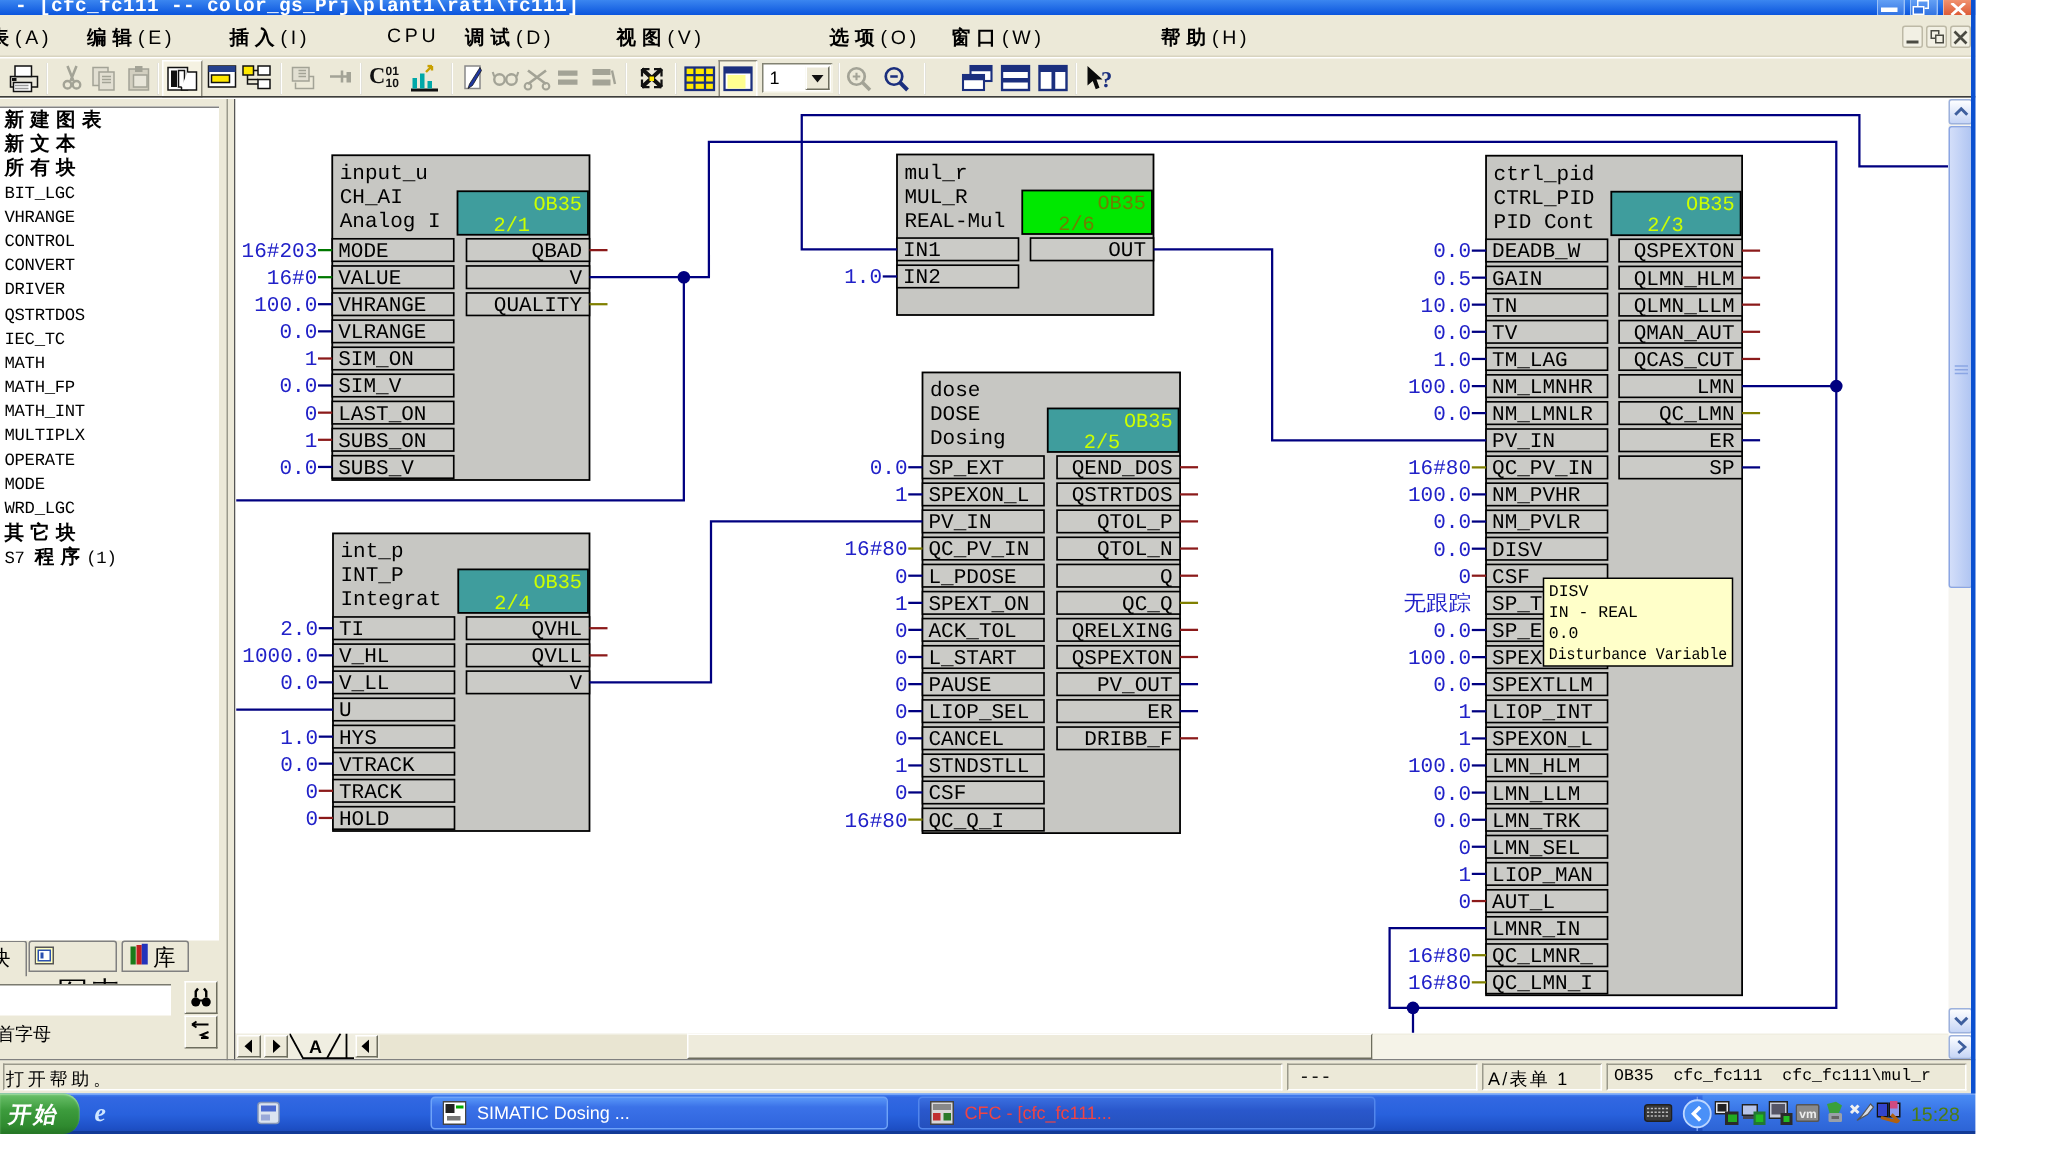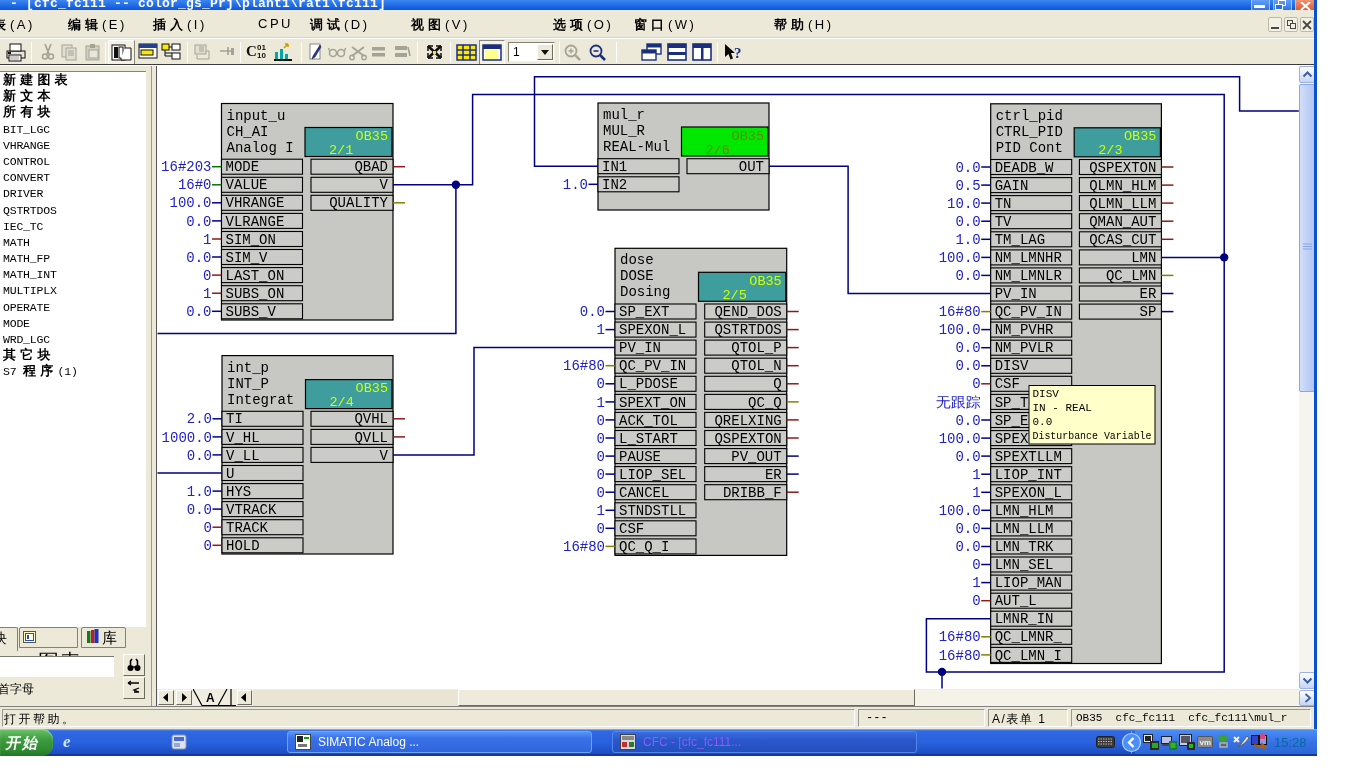--- a/index.html
+++ b/index.html
@@ -22,21 +22,21 @@
   <div class="abs" style="left:1295px;top:0;width:20px;height:13px;background:linear-gradient(#f0926f,#d9512b);border:1px solid #f4b49a;border-top:none;border-radius:0 0 3px 3px"></div>
   <div class="abs" style="left:1254px;top:5px;width:11px;height:3px;background:#fff"></div>
   <div class="abs" style="left:1278px;top:0px;width:8px;height:6px;border:1.5px solid #fff"></div>
   <div class="abs" style="left:1275px;top:4px;width:8px;height:6px;border:1.5px solid #fff;background:#2e6fe0"></div>
   <svg class="abs" style="left:1300px;top:2px" width="11" height="9">
       <path d="M1,0 L10,8 M10,0 L1,8" stroke="#fff" stroke-width="2"></path>
     </svg>
 </div>
 <div id="menubar" class="abs">
     <div class="menuitem" style="left:-7px"><span class="mk">表</span>(A)</div>
-<div class="menuitem" style="left:68px"><span class="mk">编辑</span>(E)</div>
+<div class="menuitem" style="left:58px"><span class="mk">编辑</span>(E)</div>
 <div class="menuitem" style="left:153px"><span class="mk">插入</span>(I)</div>
 <div class="menuitem" style="left:258px">CPU</div>
 <div class="menuitem" style="left:310px"><span class="mk">调试</span>(D)</div>
 <div class="menuitem" style="left:411px"><span class="mk">视图</span>(V)</div>
 <div class="menuitem" style="left:553px"><span class="mk">选项</span>(O)</div>
 <div class="menuitem" style="left:634px"><span class="mk">窗口</span>(W)</div>
 <div class="menuitem" style="left:774px"><span class="mk">帮助</span>(H)</div>
 <div class="abs" style="left:1268px;top:7px;width:14px;height:15px;background:#f2f0e4;border:1px solid #bdb9a6;border-radius:2px"></div>
 <div class="abs" style="left:1283.5px;top:7px;width:14px;height:15px;background:#f2f0e4;border:1px solid #bdb9a6;border-radius:2px"></div>
 <div class="abs" style="left:1299.5px;top:7px;width:14px;height:15px;background:#f2f0e4;border:1px solid #bdb9a6;border-radius:2px"></div>
@@ -675,29 +675,29 @@
     <rect x="3" y="3" width="10" height="4" fill="#4a6ad0"></rect>
     <rect x="3" y="9" width="6" height="4" fill="#98a8d8"></rect>
   </svg>
 <div class="abs" style="left:287px;top:731px;width:305px;height:22px;background:linear-gradient(#5795f7,#3b72e8 30%,#2f64dd);border:1px solid #6fa3f8;border-radius:3px"></div>
 <svg class="abs" style="left:295px;top:734px" width="16" height="16">
     <rect x="0.5" y="0.5" width="15" height="15" fill="#fff" stroke="#444"></rect>
     <rect x="2" y="2" width="6" height="6" fill="#222"></rect>
     <rect x="9" y="3" width="5" height="2" fill="#0a0"></rect>
     <rect x="3" y="10" width="9" height="3" fill="#777"></rect>
   </svg>
-<div class="abs" style="left:318px;top:735px;font-size:12px;color:#fff;white-space:pre">SIMATIC Analog ...</div>
+<div class="abs" style="left:318px;top:735px;font-size:12px;color:#fff;white-space:pre">SIMATIC Dosing ...</div>
 <div class="abs" style="left:612px;top:731px;width:305px;height:22px;background:linear-gradient(#3a6edf,#2a58cc 40%,#2450bd);border:1px solid #5286ec;border-radius:3px"></div>
 <svg class="abs" style="left:620px;top:734px" width="16" height="16">
     <rect x="0.5" y="0.5" width="15" height="15" fill="#d8d8d8" stroke="#444"></rect>
     <rect x="2" y="2" width="12" height="4" fill="#888"></rect>
     <rect x="2" y="8" width="5" height="5" fill="#c03030"></rect>
     <rect x="9" y="8" width="5" height="5" fill="#2a7a2a"></rect>
   </svg>
-<div class="abs" style="left:643px;top:735px;font-size:12px;color:#8b5cf6;white-space:pre">CFC - [cfc_fc111...</div>
+<div class="abs" style="left:643px;top:735px;font-size:12px;color:#ef4444;white-space:pre">CFC - [cfc_fc111...</div>
 <div class="abs" style="left:1131px;top:731px;width:1px;height:23px;background:#1e4fba;border-right:1px solid #6f9cf4"></div>
 <svg class="abs" style="left:1096px;top:735px" width="19" height="14">
     <rect x="0.5" y="1.5" width="18" height="11" rx="2" fill="#3a3a3a" stroke="#202020"></rect>
     <path d="M2,4 L17,4 M2,6.5 L17,6.5 M2,9 L17,9" stroke="#bbb" stroke-width="1" stroke-dasharray="1.5,1"></path>
   </svg>
 <svg class="abs" style="left:1121px;top:732px" width="21" height="21">
     <circle cx="10.5" cy="10.5" r="9" fill="#4a90f8" stroke="#bcd6ff" stroke-width="1.2"></circle>
     <path d="M12.5,6 L8,10.5 L12.5,15" fill="none" stroke="#fff" stroke-width="2.4"></path>
   </svg>
 <svg class="abs" style="left:1143px;top:734px" width="17" height="17">
@@ -730,15 +730,15 @@
 <svg class="abs" style="left:1233px;top:734px" width="17" height="17">
     <path d="M1,3 L6,8 M6,3 L1,8" stroke="#f0f0f0" stroke-width="2"></path>
     <path d="M14,2 L8,10 L5,13 L12,9 L16,4 Z" fill="#d8dce4" stroke="#555" stroke-width="0.8"></path>
   </svg>
 <svg class="abs" style="left:1251px;top:734px" width="17" height="17">
     <rect x="0.5" y="1.5" width="7" height="9" fill="#3344cc" stroke="#111"></rect>
     <rect x="8.5" y="1.5" width="7" height="9" fill="#8899ee" stroke="#111"></rect>
     <path d="M3,11 L14,14 M10,9 L15,14" stroke="#b06010" stroke-width="2.2"></path>
     <rect x="9" y="0" width="5" height="5" fill="#d04a80"></rect>
   </svg>
-<div class="abs" style="left:1274px;top:735px;font-size:13px;color:#0369a1">15:28</div>
+<div class="abs" style="left:1274px;top:735px;font-size:13px;color:#4d7c0f">15:28</div>
 <div class="abs" style="left:1317px;top:0;width:49px;height:768px;background:#fff"></div>
 <div class="abs" style="left:0;top:756px;width:1366px;height:12px;background:#fff"></div>
 <div class="abs" style="left:1314px;top:0;width:3px;height:729px;background:#0b50d0"></div>
 </body></html>

